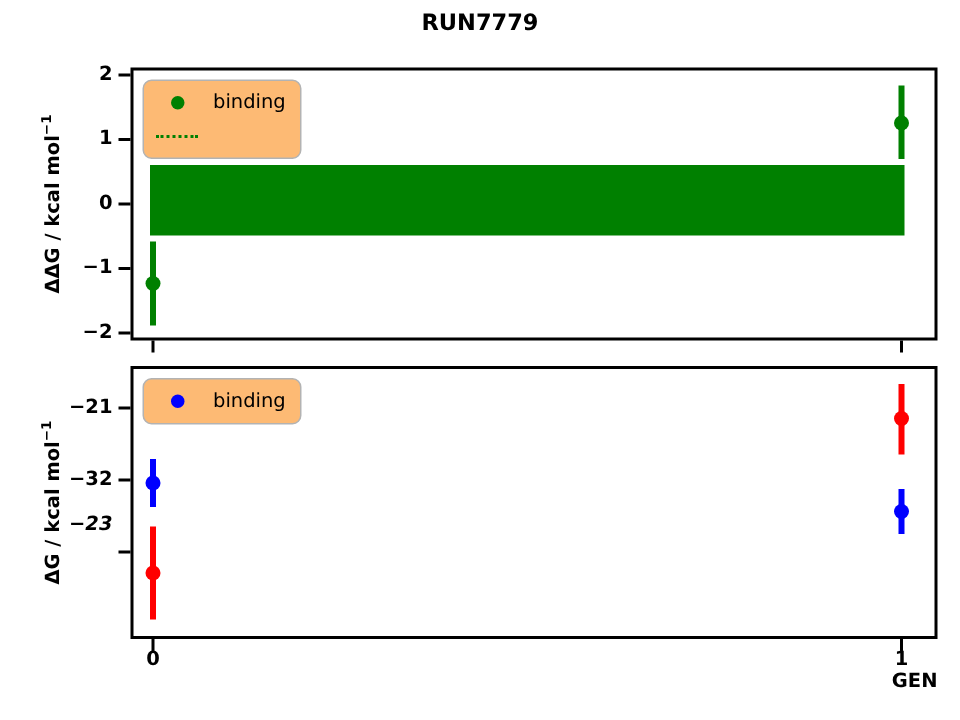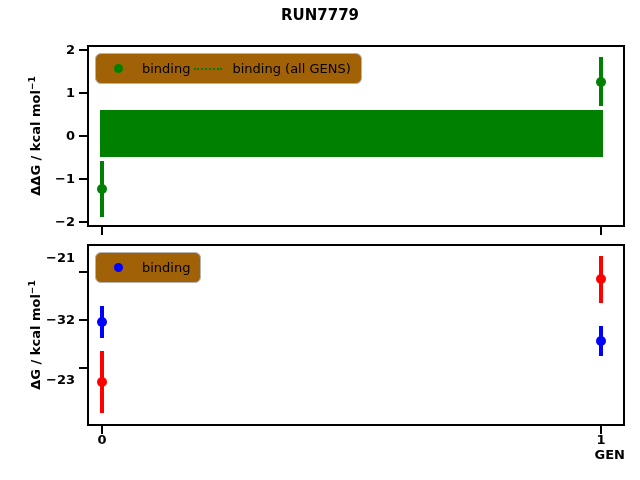--- a/index.html
+++ b/index.html
@@ -25,23 +25,23 @@
   #ylabel-bottom{top:326px;}
   .ylabel sup{font-size:9px;}
   .xlabel{
     position:absolute;left:87px;top:447px;width:538px;text-align:right;
     font-size:13px;font-weight:bold;
   }
   .tick-label{font-size:13px;font-weight:bold;line-height:16px;}
   .ytick{text-align:right;}
   .xtick{text-align:center;}
   .legend{
-    position:absolute;left:6px;top:6px;background:#a16207;
+    position:absolute;left:6px;top:6px;background:#fdba74;
     border:1px solid #b3b3b3;border-radius:6px;padding:5px 10px 5px 7px;
-    display:flex;flex-direction:row;gap:3px;z-index:5;
+    display:flex;flex-direction:column;gap:3px;z-index:5;
   }
   .legend-row{display:flex;align-items:center;height:19px;white-space:nowrap;}
   .legend-marker{width:30px;display:flex;justify-content:center;align-items:center;flex:none;}
   .legend-marker.dot{width:9px;height:9px;border-radius:50%;margin:0 10px 0 11px;}
   .legend-marker.dline{width:28px;height:0;border-top:2px dotted #008000;margin:0 1px;}
   .legend-text{font-size:13px;padding-left:9px;}
 </style>
 </head>
 <body>
 
@@ -51,21 +51,20 @@
   <div class="ylabel" id="ylabel-top"><span>ΔΔG / kcal mol</span><sup>−1</sup></div>
 
   <div class="axes" id="axes-top">
     <div class="legend" id="legend-top">
         <div class="legend-row">
           <span class="legend-marker dot" style="background: rgb(0, 128, 0);"></span>
           <span class="legend-text">binding</span>
         </div>
         <div class="legend-row">
           <span class="legend-marker dline" style="border-top-color: rgb(0, 128, 0);"></span>
-          <span class="legend-text">binding (all GENS)</span>
         </div>
       </div>
   <div style="position: absolute; left: -10px; top: 2px; width: 8px; height: 2px; background: rgb(0, 0, 0);"></div>
       <div class="tick-label ytick" style="position: absolute; left: -52px; top: -5px; width: 38px;">2</div>
       <div style="position: absolute; left: -10px; top: 45px; width: 8px; height: 2px; background: rgb(0, 0, 0);"></div>
       <div class="tick-label ytick" style="position: absolute; left: -52px; top: 38px; width: 38px;">1</div>
       <div style="position: absolute; left: -10px; top: 88px; width: 8px; height: 2px; background: rgb(0, 0, 0);"></div>
       <div class="tick-label ytick" style="position: absolute; left: -52px; top: 81px; width: 38px;">0</div>
       <div style="position: absolute; left: -10px; top: 131px; width: 8px; height: 2px; background: rgb(0, 0, 0);"></div>
       <div class="tick-label ytick" style="position: absolute; left: -52px; top: 124px; width: 38px;">−1</div>
@@ -83,25 +82,25 @@
   <div class="ylabel" id="ylabel-bottom"><span>ΔG / kcal mol</span><sup>−1</sup></div>
 
   <div class="axes" id="axes-bottom">
     <div class="legend" id="legend-bottom">
         <div class="legend-row">
           <span class="legend-marker dot" style="background: rgb(0, 0, 255);"></span>
           <span class="legend-text">binding</span>
         </div>
       </div>
   <div style="position: absolute; left: -10px; top: 25px; width: 8px; height: 2px; background: rgb(0, 0, 0);"></div>
-      <div class="tick-label ytick" style="position: absolute; left: -52px; top: 4px; width: 38px;">−21</div>
+      <div class="tick-label ytick" style="position: absolute; left: -52px; top: 18px; width: 38px;">−21</div>
       <div style="position: absolute; left: -10px; top: 73px; width: 8px; height: 2px; background: rgb(0, 0, 0);"></div>
       <div class="tick-label ytick" style="position: absolute; left: -52px; top: 66px; width: 38px;">−32</div>
       <div style="position: absolute; left: -10px; top: 121px; width: 8px; height: 2px; background: rgb(0, 0, 0);"></div>
-      <div class="tick-label ytick" style="position: absolute; left: -52px; top: 126px; width: 38px;">−23</div>
+      <div class="tick-label ytick" style="position: absolute; left: -52px; top: 96px; width: 38px; font-style: italic;">−23</div>
       <div style="position: absolute; left: 12px; bottom: -10px; width: 2px; height: 8px; background: rgb(0, 0, 0);"></div>
       <div class="tick-label xtick" style="position: absolute; left: -2px; top: calc(100% + 8px); width: 30px;">0</div>
       <div style="position: absolute; left: 511px; bottom: -10px; width: 2px; height: 8px; background: rgb(0, 0, 0);"></div>
       <div class="tick-label xtick" style="position: absolute; left: 497px; top: calc(100% + 8px); width: 30px;">1</div>
       <div style="position: absolute; left: 11px; top: 59.6px; width: 4px; height: 32.64px; background: rgb(0, 0, 255); z-index: 2;"></div>
       <div style="position: absolute; left: 8px; top: 70.92px; width: 10px; height: 10px; border-radius: 50%; background: rgb(0, 0, 255); z-index: 3;"></div>
       <div style="position: absolute; left: 510px; top: 80.24px; width: 4px; height: 29.76px; background: rgb(0, 0, 255); z-index: 2;"></div>
       <div style="position: absolute; left: 507px; top: 90.12px; width: 10px; height: 10px; border-radius: 50%; background: rgb(0, 0, 255); z-index: 3;"></div>
       <div style="position: absolute; left: 11px; top: 104.72px; width: 4px; height: 62.4px; background: rgb(255, 0, 0); z-index: 2;"></div>
       <div style="position: absolute; left: 8px; top: 130.92px; width: 10px; height: 10px; border-radius: 50%; background: rgb(255, 0, 0); z-index: 3;"></div>

